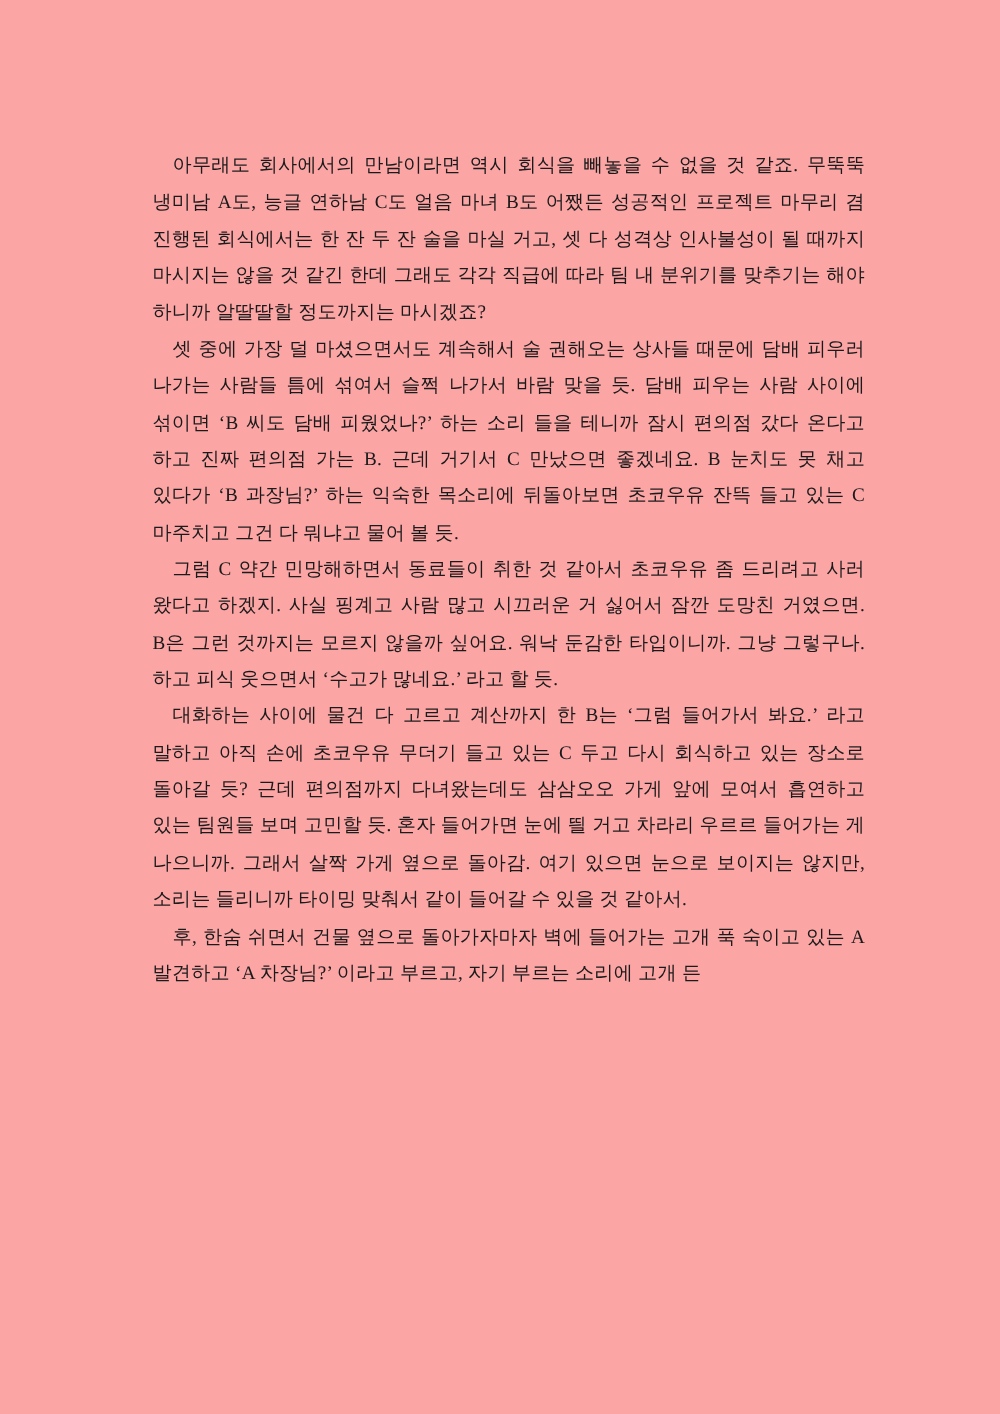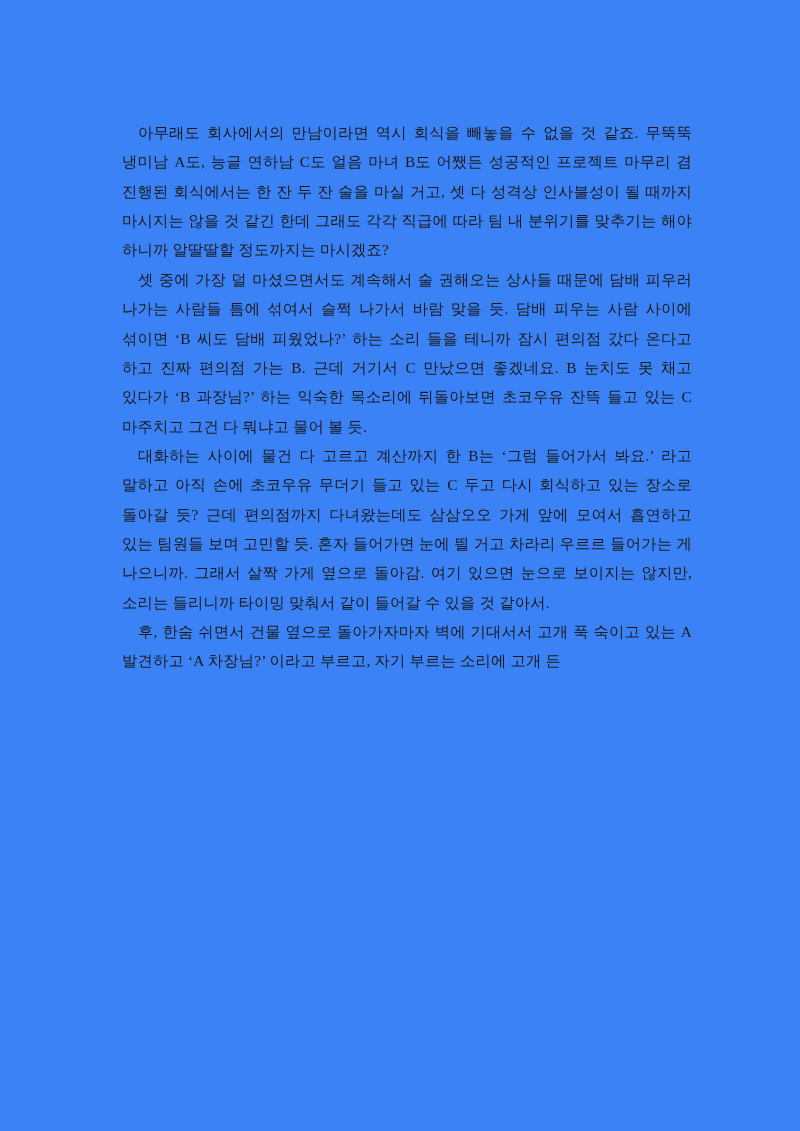--- a/index.html
+++ b/index.html
@@ -11,21 +11,21 @@
     width: 800px;
     height: 1131px;
     font-family: "Liberation Serif", "DejaVu Serif", serif;
     color: #1a1a1a;
     overflow: hidden;
   }
   .page {
     position: relative;
     width: 800px;
     height: 1131px;
-    background: #3b82f6;
+    background: #fca5a5;
     box-sizing: border-box;
     padding: 118px 108px 60px 122px;
   }
   .doc-body {
     font-size: 15.3px;
     line-height: 1.92;
     text-align: justify;
     text-justify: inter-character;
     word-break: keep-all;
     letter-spacing: 0.2px;
@@ -39,16 +39,17 @@
     margin-top: 0px;
   }
 </style>
 </head>
 <body>
 
 <div class="page">
   <div class="doc-body">
     <p class="para">아무래도 회사에서의 만남이라면 역시 회식을 빼놓을 수 없을 것 같죠. 무뚝뚝 냉미남 A도, 능글 연하남 C도 얼음 마녀 B도 어쨌든 성공적인 프로젝트 마무리 겸 진행된 회식에서는 한 잔 두 잔 술을 마실 거고, 셋 다 성격상 인사불성이 될 때까지 마시지는 않을 것 같긴 한데 그래도 각각 직급에 따라 팀 내 분위기를 맞추기는 해야 하니까 알딸딸할 정도까지는 마시겠죠?</p>
     <p class="para">셋 중에 가장 덜 마셨으면서도 계속해서 술 권해오는 상사들 때문에 담배 피우러 나가는 사람들 틈에 섞여서 슬쩍 나가서 바람 맞을 듯. 담배 피우는 사람 사이에 섞이면 ‘B 씨도 담배 피웠었나?’ 하는 소리 들을 테니까 잠시 편의점 갔다 온다고 하고 진짜 편의점 가는 B. 근데 거기서 C 만났으면 좋겠네요. B 눈치도 못 채고 있다가 ‘B 과장님?’ 하는 익숙한 목소리에 뒤돌아보면 초코우유 잔뜩 들고 있는 C 마주치고 그건 다 뭐냐고 물어 볼 듯.</p>
+    <p class="para">그럼 C 약간 민망해하면서 동료들이 취한 것 같아서 초코우유 좀 드리려고 사러 왔다고 하겠지. 사실 핑계고 사람 많고 시끄러운 거 싫어서 잠깐 도망친 거였으면. B은 그런 것까지는 모르지 않을까 싶어요. 워낙 둔감한 타입이니까. 그냥 그렇구나. 하고 피식 웃으면서 ‘수고가 많네요.’ 라고 할 듯.</p>
     <p class="para">대화하는 사이에 물건 다 고르고 계산까지 한 B는 ‘그럼 들어가서 봐요.’ 라고 말하고 아직 손에 초코우유 무더기 들고 있는 C 두고 다시 회식하고 있는 장소로 돌아갈 듯? 근데 편의점까지 다녀왔는데도 삼삼오오 가게 앞에 모여서 흡연하고 있는 팀원들 보며 고민할 듯. 혼자 들어가면 눈에 띌 거고 차라리 우르르 들어가는 게 나으니까. 그래서 살짝 가게 옆으로 돌아감. 여기 있으면 눈으로 보이지는 않지만, 소리는 들리니까 타이밍 맞춰서 같이 들어갈 수 있을 것 같아서.</p>
-    <p class="para">후, 한숨 쉬면서 건물 옆으로 돌아가자마자 벽에 기대서서 고개 푹 숙이고 있는 A 발견하고 ‘A 차장님?’ 이라고 부르고, 자기 부르는 소리에 고개 든</p>
+    <p class="para">후, 한숨 쉬면서 건물 옆으로 돌아가자마자 벽에 들어가는 고개 푹 숙이고 있는 A 발견하고 ‘A 차장님?’ 이라고 부르고, 자기 부르는 소리에 고개 든</p>
   </div>
 </div>
 
 </body></html>

